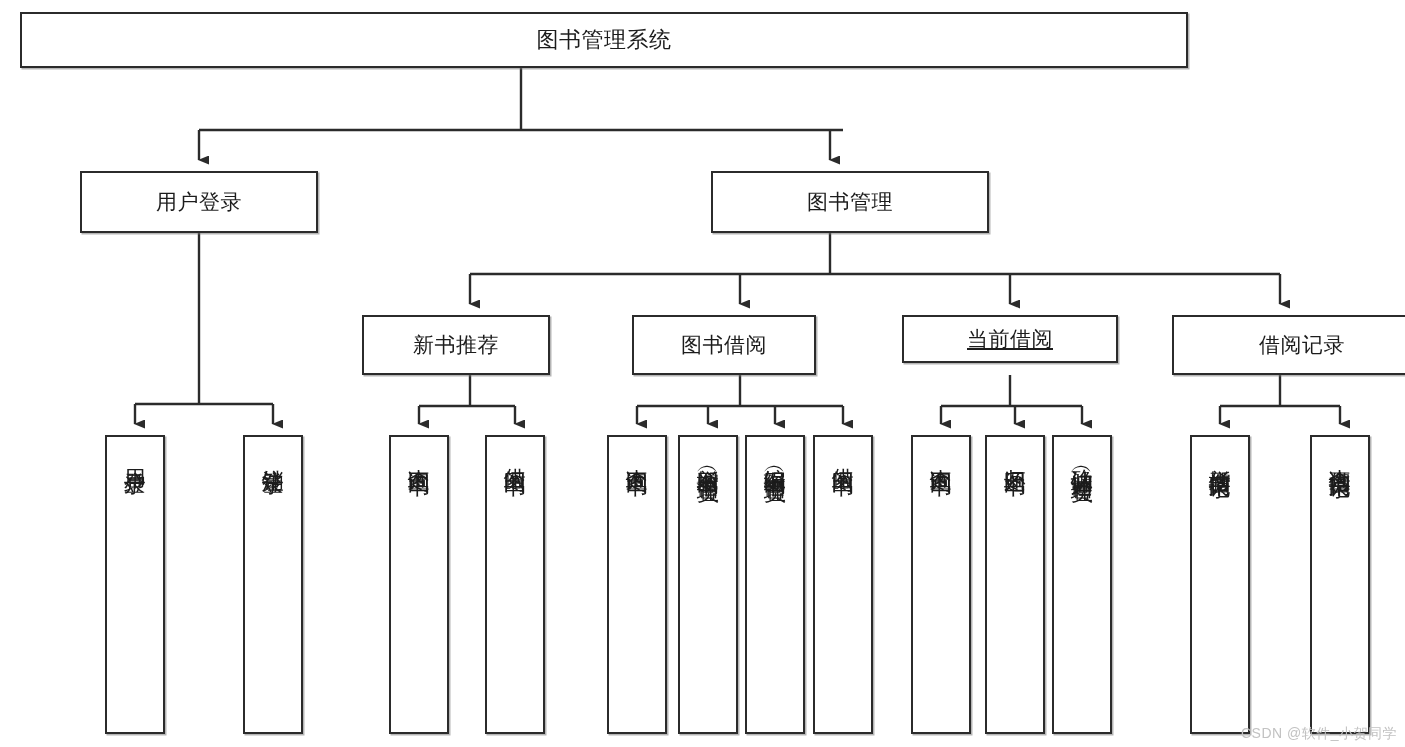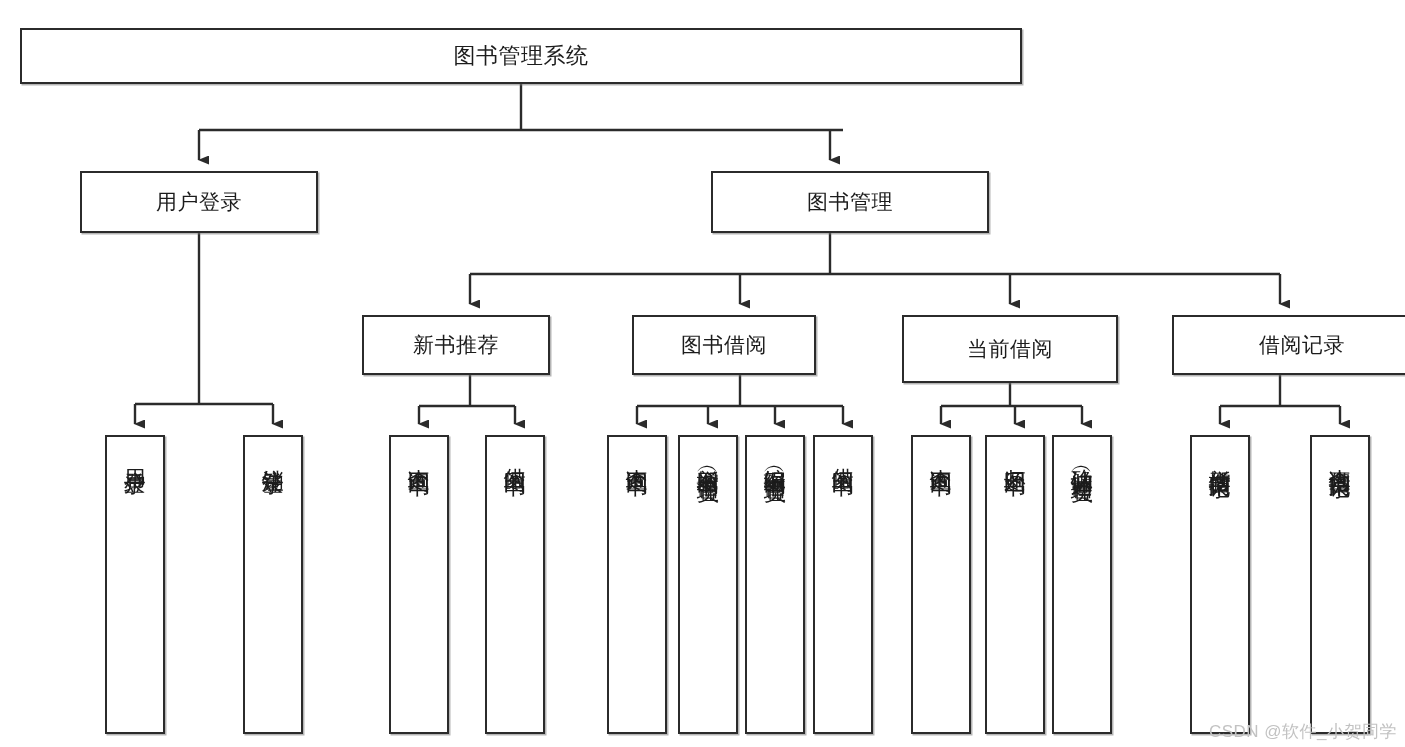--- a/index.html
+++ b/index.html
@@ -61,21 +61,21 @@
     text-orientation: upright;
     font-size: 22px;
     line-height: 1.25;
     letter-spacing: 2px;
     white-space: nowrap;
   }
   #watermark {
     position: absolute;
     right: 8px;
     bottom: 4px;
-    font-size: 17px;
+    font-size: 14px;
     color: #c2c2c2;
     letter-spacing: 0.5px;
     z-index: 5;
     white-space: nowrap;
     user-select: none;
     margin-top: 28px;
   }
 </style>
 </head>
 <body>
@@ -137,38 +137,38 @@
     </g>
 
     <g fill="none" stroke="#2b2b2b" stroke-width="2.4">
       <path d="M 1280,375 L 1280,406"></path>
       <path d="M 1220,406 L 1340,406"></path>
       <path d="M 1220,406 L 1220,424" marker-end="url(#arrowhead)"></path>
       <path d="M 1340,406 L 1340,424" marker-end="url(#arrowhead)"></path>
     </g>
   </svg>
 
-  <div class="node root horizontal" id="node-root" style="left: 20px; top: 28px; width: 1002px; height: 56px; align-items: center;">
+  <div class="node root horizontal" id="node-root" style="left: 20px; top: 12px; width: 1168px; height: 56px; align-items: center;">
     <span class="node-label">图书管理系统</span>
   </div>
 
   <div class="node horizontal" id="node-l1-0" style="left: 80px; top: 171px; width: 238px; height: 62px;">
     <span class="node-label">用户登录</span>
   </div>
   <div class="node horizontal" id="node-l1-1" style="left: 711px; top: 171px; width: 278px; height: 62px;">
     <span class="node-label">图书管理</span>
   </div>
 
   <div class="node horizontal" id="node-l2-0" style="left: 362px; top: 315px; width: 188px; height: 60px;">
     <span class="node-label">新书推荐</span>
   </div>
   <div class="node horizontal" id="node-l2-1" style="left: 632px; top: 315px; width: 184px; height: 60px;">
     <span class="node-label">图书借阅</span>
   </div>
-  <div class="node horizontal" id="node-l2-2" style="left: 902px; top: 315px; width: 216px; height: 68px;">
+  <div class="node horizontal" id="node-l2-2" style="left: 902px; top: 315px; width: 216px; height: 48px; text-decoration: underline;">
     <span class="node-label">当前借阅</span>
   </div>
   <div class="node horizontal" id="node-l2-3" style="left: 1172px; top: 315px; width: 260px; height: 60px;">
     <span class="node-label">借阅记录</span>
   </div>
 
   <div class="node leaf" id="node-leaf-0" style="left: 105px; top: 435px; width: 60px; height: 299px;">
     <span class="node-label">用户登录</span>
   </div>
   <div class="node leaf" id="node-leaf-1" style="left: 243px; top: 435px; width: 60px; height: 299px;">

